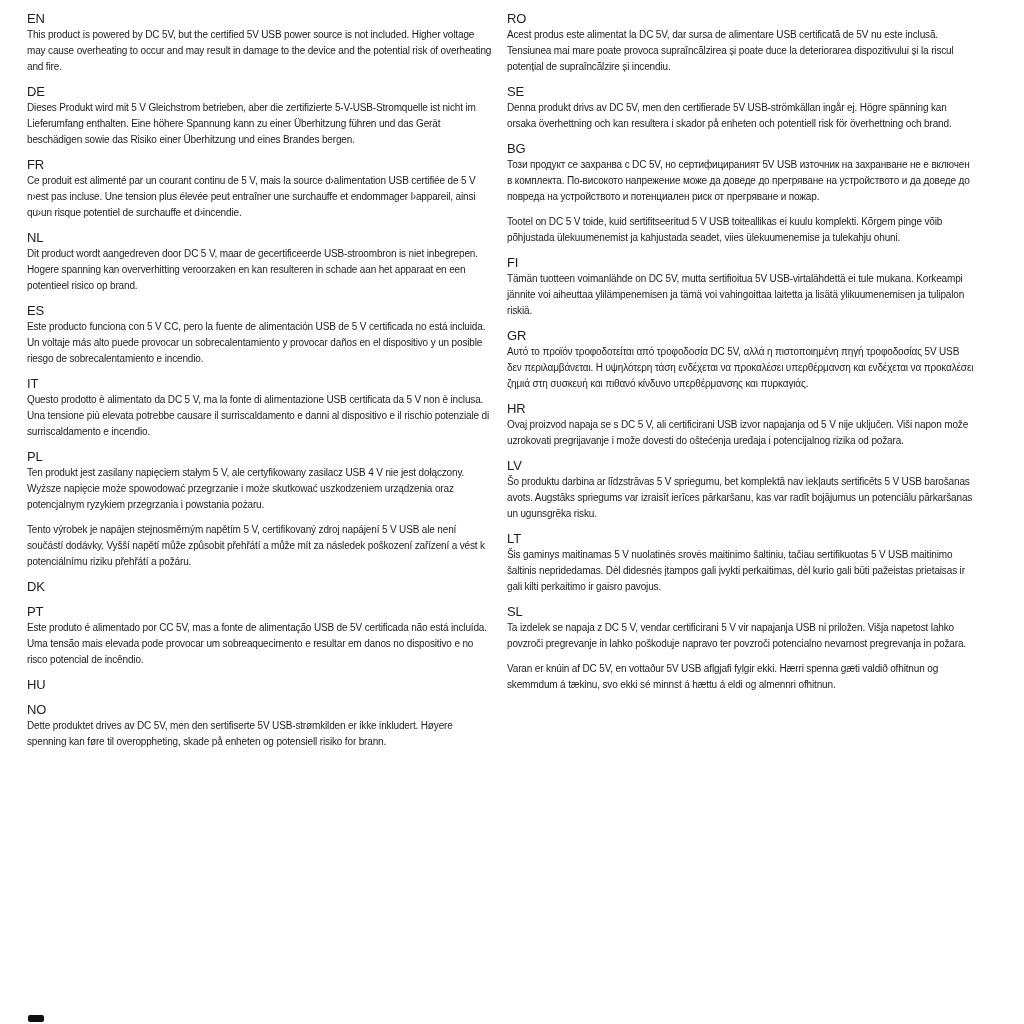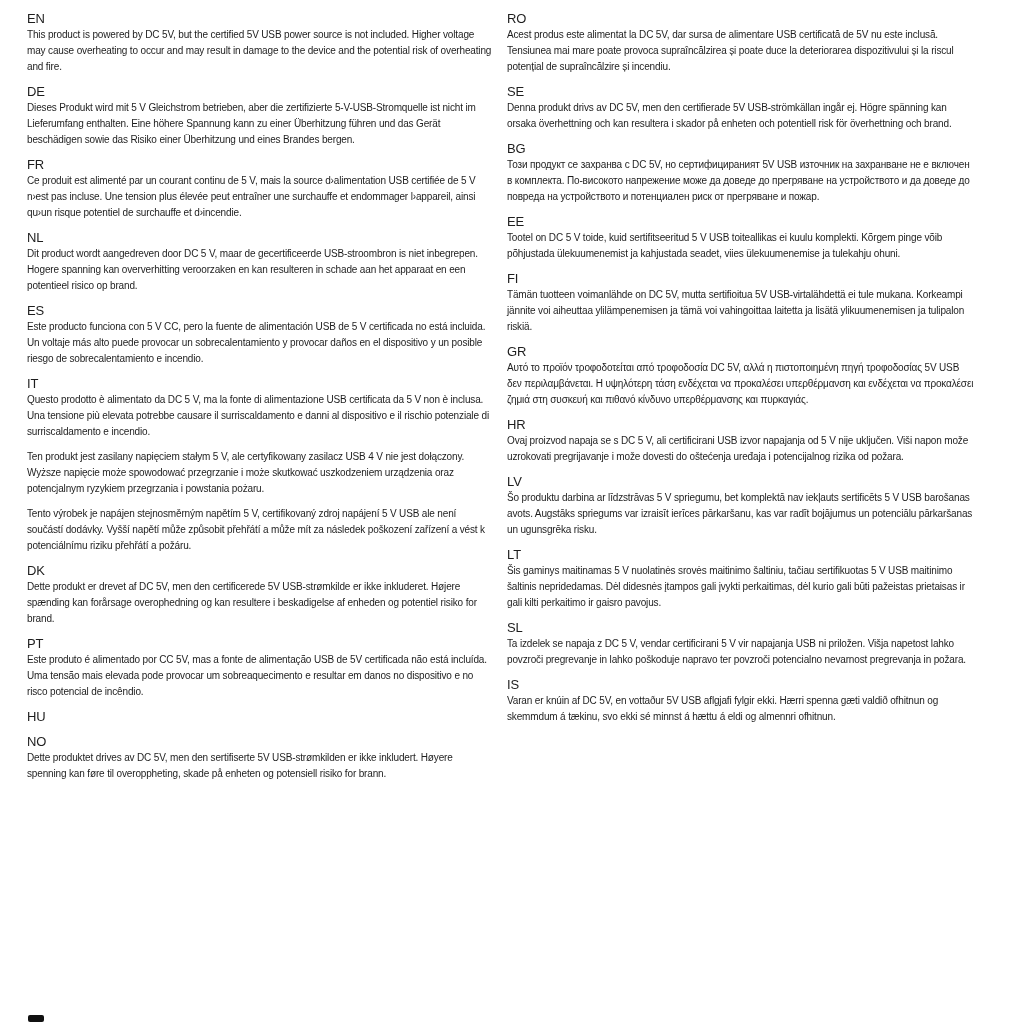--- a/index.html
+++ b/index.html
@@ -72,28 +72,28 @@
       </section>
       <section class="lang-block">
         <h2 class="code">ES</h2>
         <p class="body">Este producto funciona con 5 V CC, pero la fuente de alimentación USB de 5 V certificada no está incluida. Un voltaje más alto puede provocar un sobrecalentamiento y provocar daños en el dispositivo y un posible riesgo de sobrecalentamiento e incendio.</p>
       </section>
       <section class="lang-block">
         <h2 class="code">IT</h2>
         <p class="body">Questo prodotto è alimentato da DC 5 V, ma la fonte di alimentazione USB certificata da 5 V non è inclusa. Una tensione più elevata potrebbe causare il surriscaldamento e danni al dispositivo e il rischio potenziale di surriscaldamento e incendio.</p>
       </section>
       <section class="lang-block">
+        <h2 class="code">PL</h2>
         <p class="body">Ten produkt jest zasilany napięciem stałym 5 V, ale certyfikowany zasilacz USB 4 V nie jest dołączony. Wyższe napięcie może spowodować przegrzanie i może skutkować uszkodzeniem urządzenia oraz potencjalnym ryzykiem przegrzania i powstania pożaru.</p>
       </section>
       <section class="lang-block">
         <p class="body">Tento výrobek je napájen stejnosměrným napětím 5 V, certifikovaný zdroj napájení 5 V USB ale není součástí dodávky. Vyšší napětí může způsobit přehřátí a může mít za následek poškození zařízení a vést k potenciálnímu riziku přehřátí a požáru.</p>
       </section>
       <section class="lang-block">
         <h2 class="code">DK</h2>
-        <p class="body">Dette produkt er drevet af DC 5V, men den certificerede 5V USB-strømkilde er ikke inkluderet. Højere spænding kan forårsage overophedning og kan resultere i beskadigelse af enheden og potentiel risiko for brand.</p>
       </section>
       <section class="lang-block">
         <h2 class="code">PT</h2>
         <p class="body">Este produto é alimentado por CC 5V, mas a fonte de alimentação USB de 5V certificada não está incluída. Uma tensão mais elevada pode provocar um sobreaquecimento e resultar em danos no dispositivo e no risco potencial de incêndio.</p>
       </section>
       <section class="lang-block">
         <h2 class="code">HU</h2>
       </section>
       <section class="lang-block">
         <h2 class="code">NO</h2>
@@ -107,21 +107,20 @@
       </section>
       <section class="lang-block">
         <h2 class="code">SE</h2>
         <p class="body">Denna produkt drivs av DC 5V, men den certifierade 5V USB-strömkällan ingår ej. Högre spänning kan orsaka överhettning och kan resultera i skador på enheten och potentiell risk för överhettning och brand.</p>
       </section>
       <section class="lang-block">
         <h2 class="code">BG</h2>
         <p class="body">Този продукт се захранва с DC 5V, но сертифицираният 5V USB източник на захранване не е включен в комплекта. По-високото напрежение може да доведе до прегряване на устройството и да доведе до повреда на устройството и потенциален риск от прегряване и пожар.</p>
       </section>
       <section class="lang-block">
-        <h2 class="code">EE</h2>
         <p class="body">Tootel on DC 5 V toide, kuid sertifitseeritud 5 V USB toiteallikas ei kuulu komplekti. Kõrgem pinge võib põhjustada ülekuumenemist ja kahjustada seadet, viies ülekuumenemise ja tulekahju ohuni.</p>
       </section>
       <section class="lang-block">
         <h2 class="code">FI</h2>
         <p class="body">Tämän tuotteen voimanlähde on DC 5V, mutta sertifioitua 5V USB-virtalähdettä ei tule mukana. Korkeampi jännite voi aiheuttaa ylilämpenemisen ja tämä voi vahingoittaa laitetta ja lisätä ylikuumenemisen ja tulipalon riskiä.</p>
       </section>
       <section class="lang-block">
         <h2 class="code">GR</h2>
         <p class="body">Αυτό το προϊόν τροφοδοτείται από τροφοδοσία DC 5V, αλλά η πιστοποιημένη πηγή τροφοδοσίας 5V USB δεν περιλαμβάνεται. Η υψηλότερη τάση ενδέχεται να προκαλέσει υπερθέρμανση και ενδέχεται να προκαλέσει ζημιά στη συσκευή και πιθανό κίνδυνο υπερθέρμανσης και πυρκαγιάς.</p>
       </section>
@@ -135,19 +134,18 @@
       </section>
       <section class="lang-block">
         <h2 class="code">LT</h2>
         <p class="body">Šis gaminys maitinamas 5 V nuolatinės srovės maitinimo šaltiniu, tačiau sertifikuotas 5 V USB maitinimo šaltinis nepridedamas. Dėl didesnės įtampos gali įvykti perkaitimas, dėl kurio gali būti pažeistas prietaisas ir gali kilti perkaitimo ir gaisro pavojus.</p>
       </section>
       <section class="lang-block">
         <h2 class="code">SL</h2>
         <p class="body">Ta izdelek se napaja z DC 5 V, vendar certificirani 5 V vir napajanja USB ni priložen. Višja napetost lahko povzroči pregrevanje in lahko poškoduje napravo ter povzroči potencialno nevarnost pregrevanja in požara.</p>
       </section>
       <section class="lang-block">
-        <h2 class="code">IS</h2>
         <p class="body">Varan er knúin af DC 5V, en vottaður 5V USB aflgjafi fylgir ekki. Hærri spenna gæti valdið ofhitnun og skemmdum á tækinu, svo ekki sé minnst á hættu á eldi og almennri ofhitnun.</p>
       </section>
     </div>
 </div>
 
 <div class="corner-mark"></div>
 
 </body></html>

